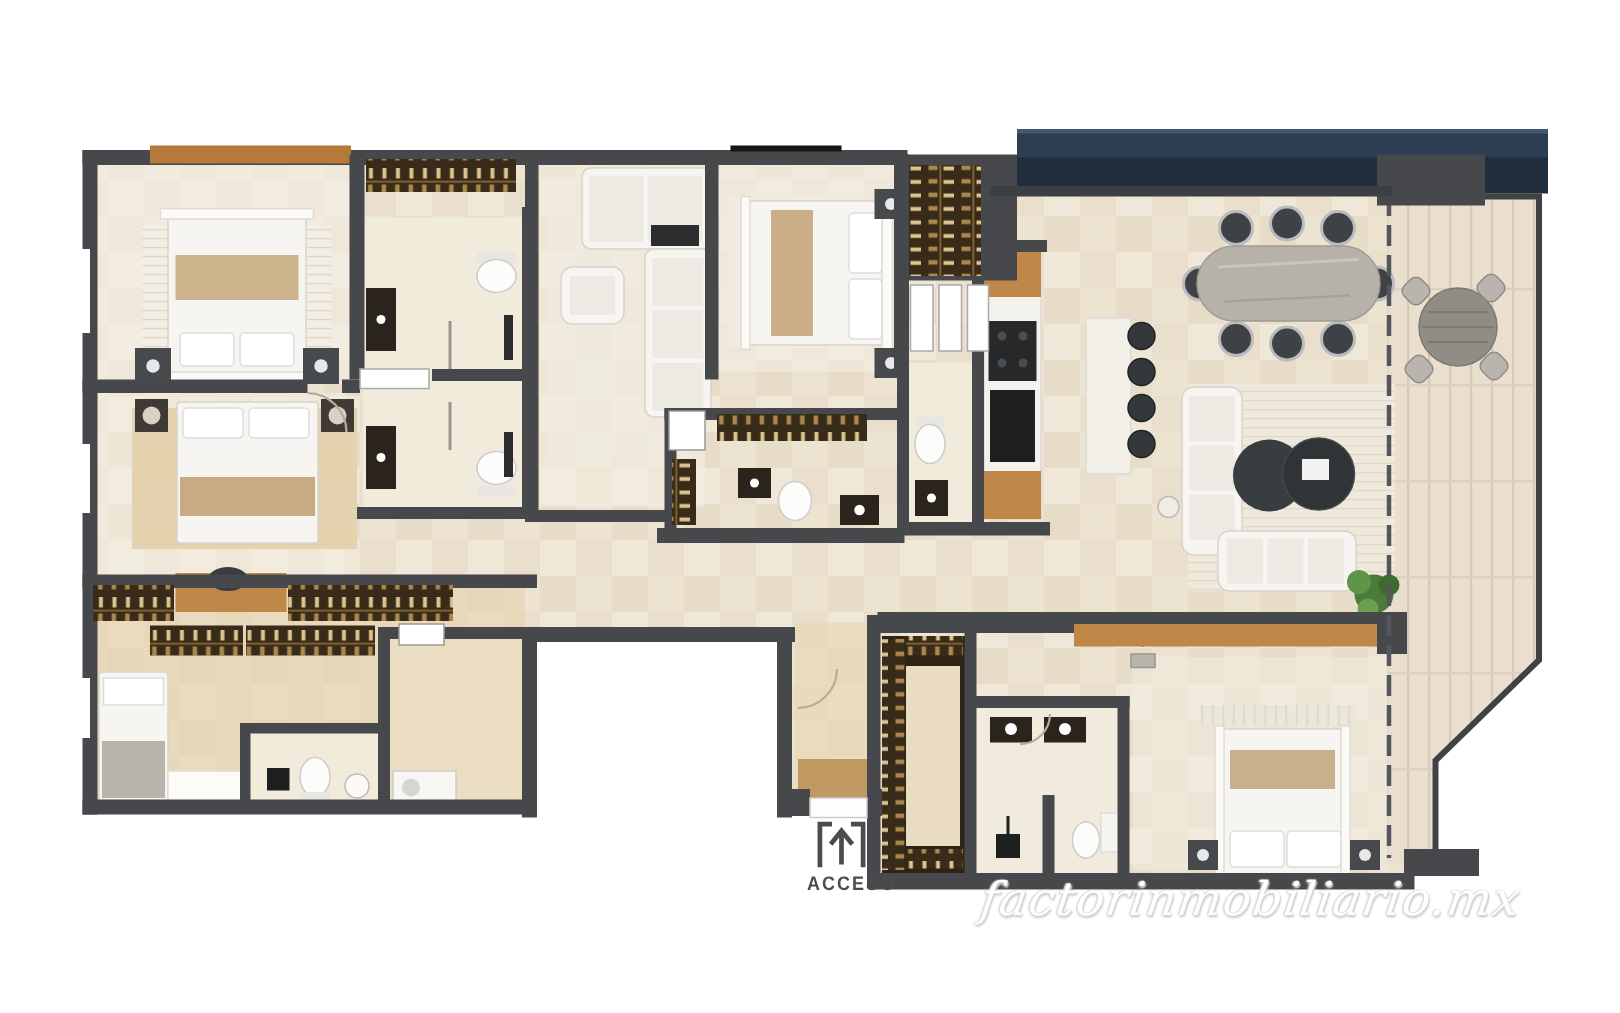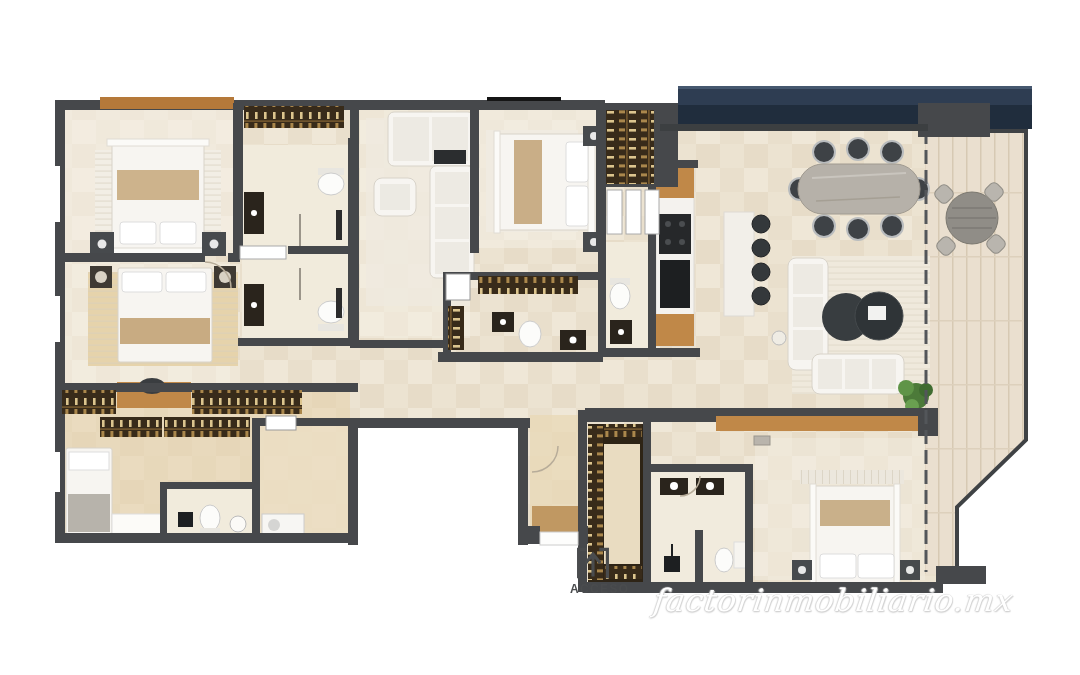--- a/index.html
+++ b/index.html
@@ -1,19 +1,19 @@
 <!DOCTYPE html>
 <html><head>
 <meta charset="utf-8">
 <style>
   html,body{margin:0;padding:0;background:#ffffff;}
   .stage{position:relative;width:1080px;height:675px;background:#ffffff;overflow:hidden;
          font-family:"Liberation Sans",sans-serif;}
   .stage svg.plan{position:absolute;left:0;top:0;}
-  .acceso{position:absolute;left:536px;top:544px;width:50px;text-align:right;margin-left:32px;}
+  .acceso{position:absolute;left:536px;top:544px;width:50px;text-align:right;}
   .acceso-icon{display:block;margin:0 auto;width:36px;height:36px;}
   .acceso-text{margin-top:1px;font-size:13px;font-weight:bold;letter-spacing:1.5px;
                color:#4a4c4e;font-family:"Liberation Sans",sans-serif;transform:scaleX(.92);}
   .watermark{position:absolute;right:66px;top:582px;font-family:"DejaVu Serif","Liberation Serif",serif;
              font-style:italic;font-size:31px;letter-spacing:1px;color:#ffffff;
              text-shadow:0 0 1px #c8c8c8,1px 1px 1px #d4d4d4,-1px 0 1px #dcdcdc,0 1px 2px #cfcfcf;
              transform:skewX(-8deg);}
 </style>
 </head>
 <body>

